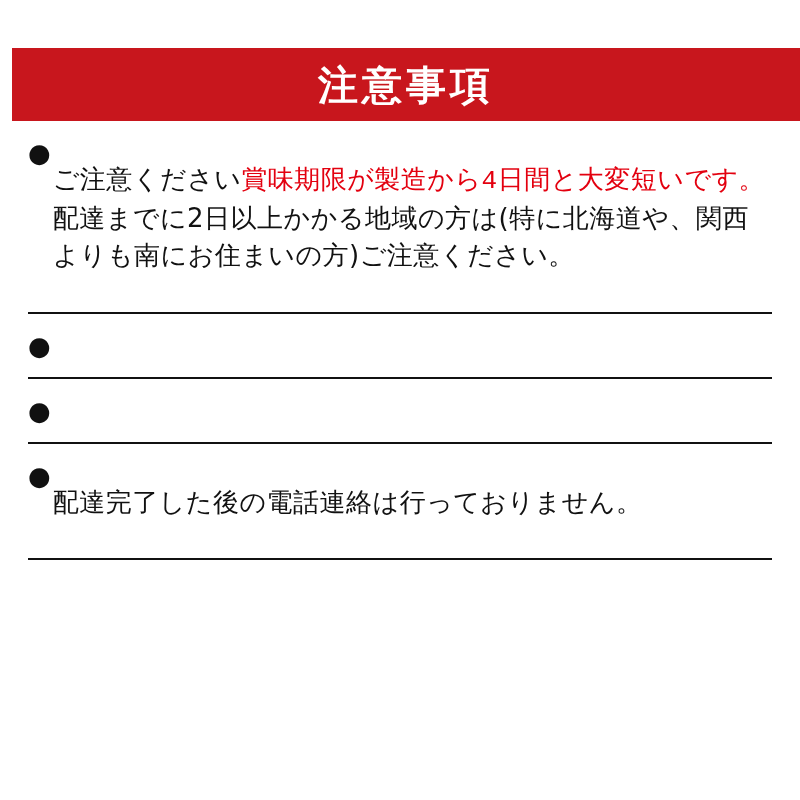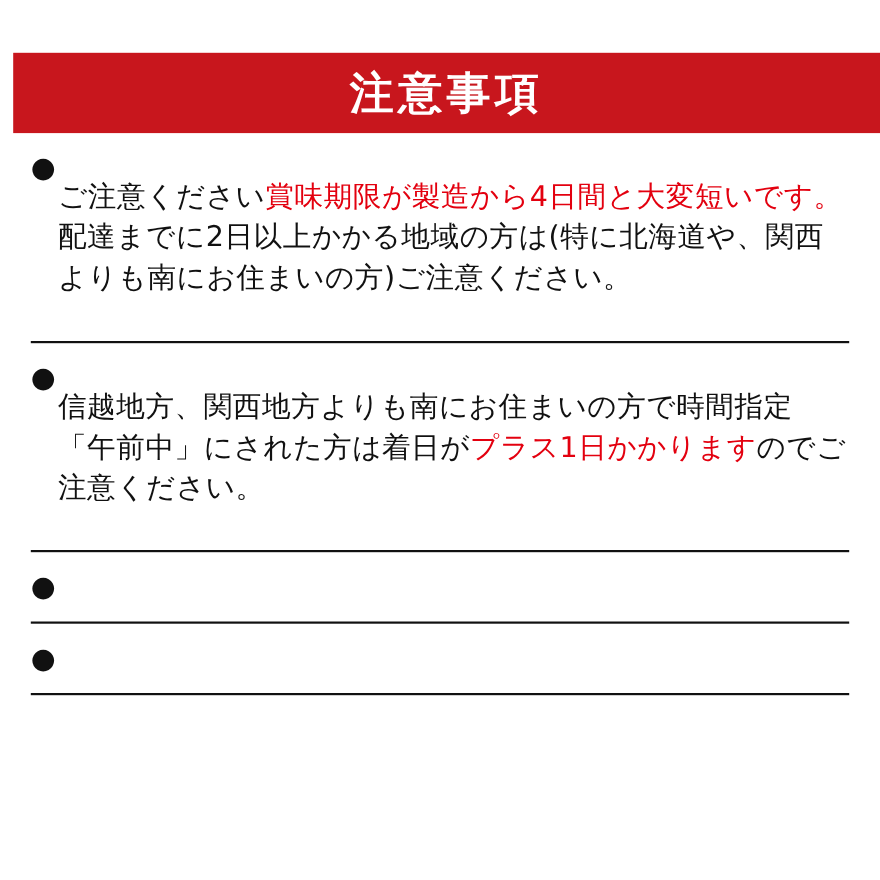--- a/index.html
+++ b/index.html
@@ -66,20 +66,21 @@
   }
   .item-text {
     font-size: 26px;
     line-height: 1.42;
     letter-spacing: 0.5px;
     color: #111111;
     flex: 1 1 auto;
   }
   .em-red {
     color: #e3000f;
+    font-family: Liberation Mono, monospace;
   }
   .single-line .item-text {
     white-space: nowrap;
   }
 </style>
 </head>
 <body>
 
 <div class="page">
   <section class="notice-card">
@@ -92,28 +93,28 @@
 
       <div class="notice-item">
         <span class="bullet">●</span>
         <p class="item-text">
           <span>ご注意ください</span><span class="em-red">賞味期限が製造から4日間と大変短いです。</span><span>配達までに2日以上かかる地域の方は(特に北海道や、関西よりも南にお住まいの方)ご注意ください。</span>
         </p>
       </div>
 
       <div class="notice-item">
         <span class="bullet">●</span>
-        <p class="item-text">
-          <span>信越地方、関西地方よりも南にお住まいの方で時間指定「午前中」にされた方は着日が</span><span class="em-red">プラス1日かかります</span><span>のでご注意ください。</span>
-        </p>
       </div>
 
       <div class="notice-item">
         <span class="bullet">●</span>
       </div>
 
       <div class="notice-item single-line">
         <span class="bullet">●</span>
+        <p class="item-text">
+          <span>配達完了した後の電話連絡は行っておりません。</span>
+        </p>
       </div>
 
     </div>
   </section>
 </div>
 
 </body></html>

